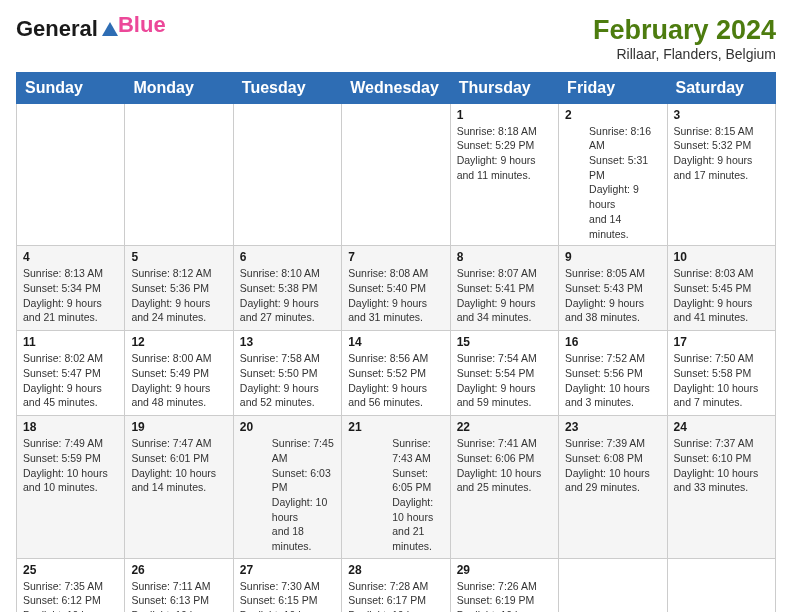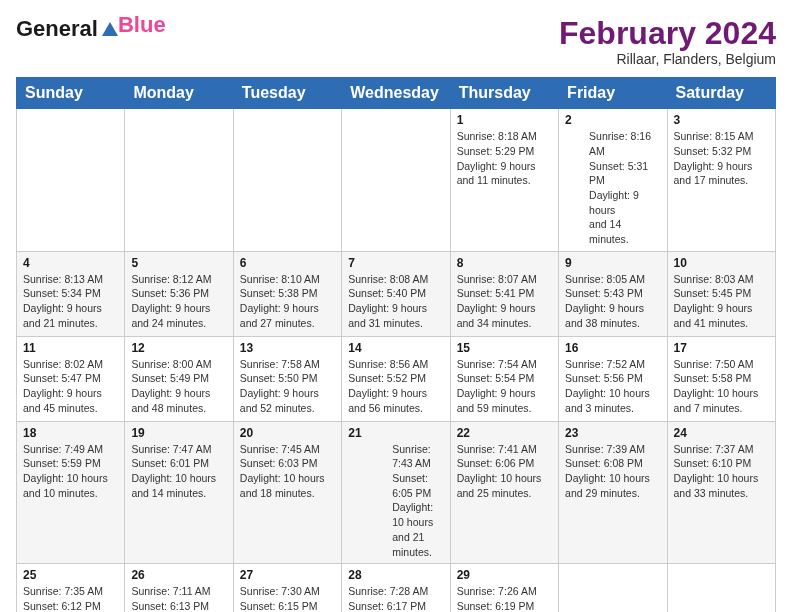--- a/index.html
+++ b/index.html
@@ -22,23 +22,23 @@
     }
     .logo-line {
       display: flex;
       align-items: center;
       gap: 2px;
     }
     .title-block {
       text-align: right;
     }
     .month-title {
-      font-size: 32px;
+      font-size: 27px;
       font-weight: bold;
-      color: #701a75;
+      color: #4d7c0f;
       line-height: 1.1;
     }
     .subtitle {
       font-size: 14px;
       color: #333;
     }
     .calendar {
       width: 100%;
       border-collapse: collapse;
       font-size: 11px;
@@ -260,21 +260,21 @@
         </td>
         <td>
           <div class="day-number">19</div>
           <div class="day-info" style="white-space: pre-line;">Sunrise: 7:47 AM
 Sunset: 6:01 PM
 Daylight: 10 hours
 and 14 minutes.</div>
         </td>
         <td>
           <div class="day-number">20</div>
-          <div class="day-info" style="white-space: pre-line;">Sunrise: 7:45 AM
+          <div class="day-info" style="white-space: pre-line; margin-left: 32px;">Sunrise: 7:45 AM
 Sunset: 6:03 PM
 Daylight: 10 hours
 and 18 minutes.</div>
         </td>
         <td>
           <div class="day-number">21</div>
           <div class="day-info" style="white-space: pre-line; margin-left: 44px;">Sunrise: 7:43 AM
 Sunset: 6:05 PM
 Daylight: 10 hours
 and 21 minutes.</div>

